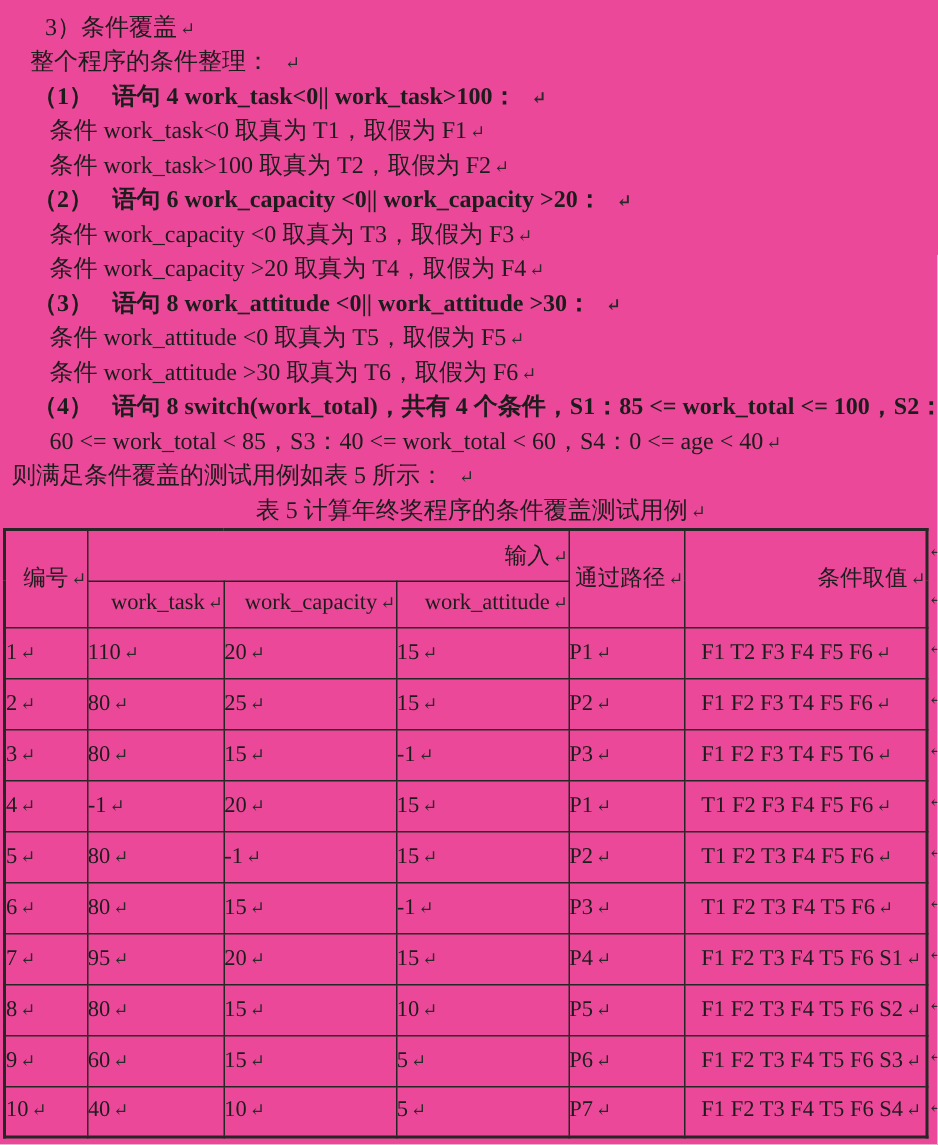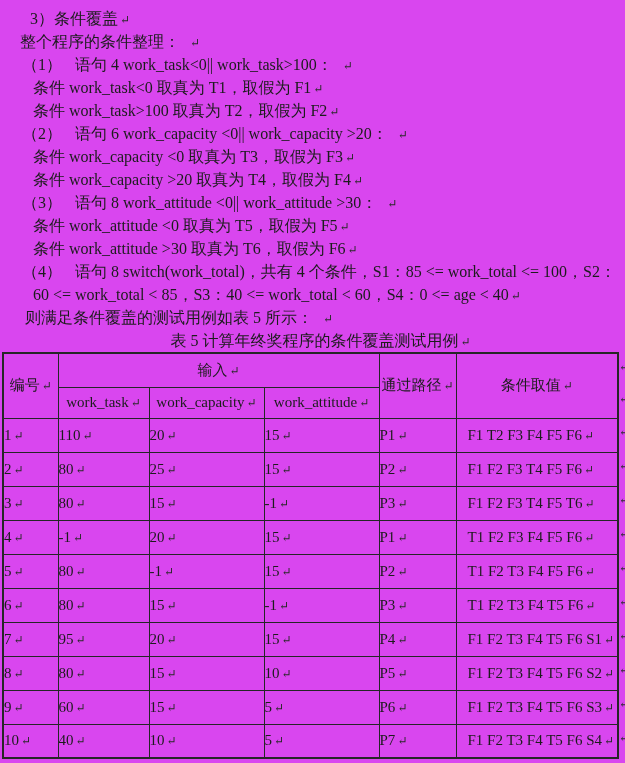--- a/index.html
+++ b/index.html
@@ -1,36 +1,36 @@
 <!DOCTYPE html>
 <html><head>
 <meta charset="utf-8">
 <style>
   * { box-sizing: border-box; }
   html, body { margin: 0; padding: 0; background: #ffffff; }
   #page {
     position: relative;
     width: 625px;
     height: 763px;
-    background: #d946ef;
+    background: #ec4899;
     overflow: hidden;
     font-family: "Liberation Serif", "DejaVu Serif", serif;
     color: #1c1c1c;
   }
   .doc { padding-top: 7px; }
   .line {
     font-size: 16px;
     line-height: 23px;
     height: 23px;
     white-space: nowrap;
   }
   .line.title   { padding-left: 30px; }
   .line.intro   { padding-left: 20px; }
-  .line.closing { padding-left: 8px; margin-left: 17px; }
-  .line.item    { padding-left: 22px; }
+  .line.closing { padding-left: 8px; }
+  .line.item    { padding-left: 22px; font-weight: bold; }
   .line.sub     { padding-left: 33px; }
   .line.caption { text-align: center; padding-left: 16px; }
   .num { display: inline-block; width: 53px; }
   .mark {
     font-size: 12px;
     color: #2a2a2a;
     margin-left: 2px;
   }
   .mark.gap { margin-left: 10px; }
   table.cases {
@@ -42,21 +42,21 @@
   }
   table.cases th, table.cases td {
     border: 1px solid #262626;
     font-weight: normal;
     font-size: 15px;
     padding: 0;
     overflow: hidden;
     white-space: nowrap;
   }
   table.cases thead th {
-    text-align: center;
+    text-align: right;
     vertical-align: middle;
   }
   tr.h1 { height: 34px; }
   tr.h2 { height: 31px; margin-left: 11px; }
   tbody tr { height: 34px; }
   tbody td {
     text-align: left;
     vertical-align: middle;
     padding-left: 7px;
   }

